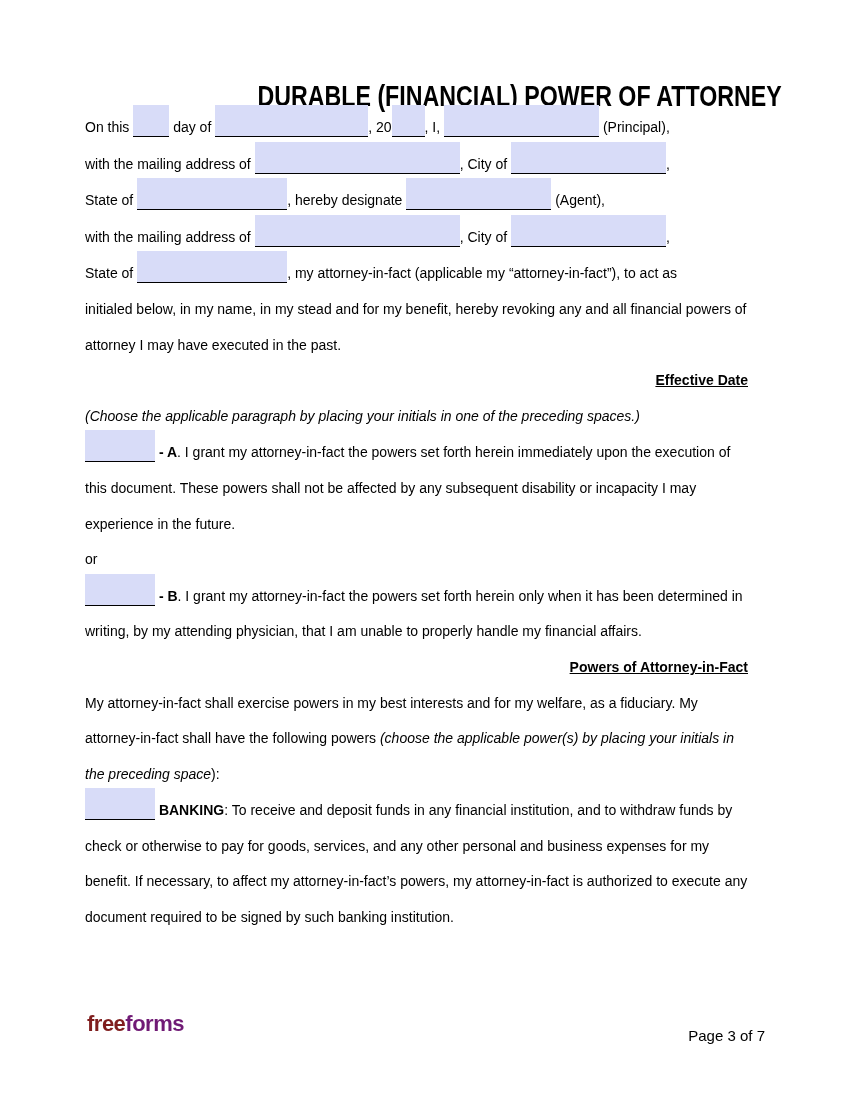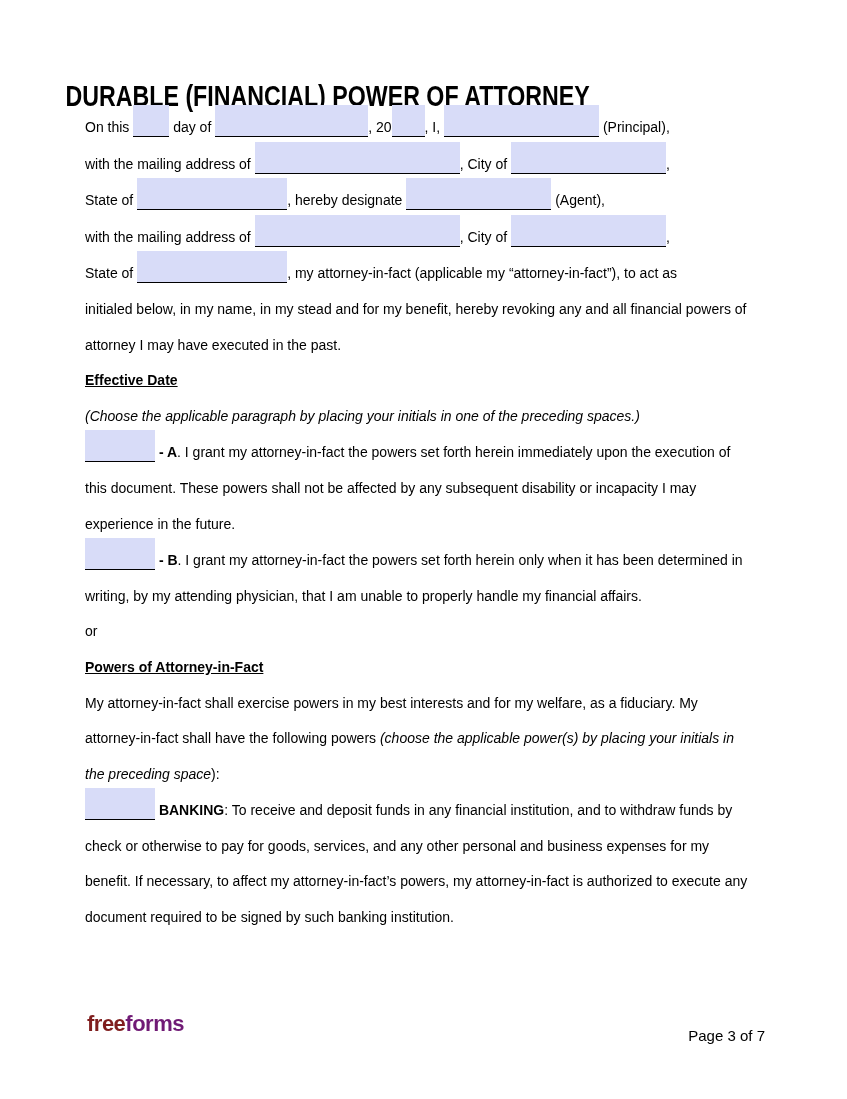--- a/index.html
+++ b/index.html
@@ -9,34 +9,34 @@
     font-family: "Liberation Sans", "DejaVu Sans", sans-serif;
     color: #000;
     overflow: hidden;
     position: relative;
   }
   .page { position: absolute; top: 0; left: 0; width: 847px; height: 1099px; background: #fff; }
 
   
   .title {
     position: absolute; top: 63px; left: 0; width: 847px;
-    text-align: left; font-weight: bold; font-size: 29px; line-height: 29px;
+    text-align: right; font-weight: bold; font-size: 29px; line-height: 29px;
     white-space: nowrap;
   }
   .title-inner { display: inline-block; transform: scaleX(0.80); transform-origin: center; }
 
   
   .content {
     position: absolute; left: 85px; top: 109px; width: 663px;
     font-size: 14px; line-height: 35.6px;
   }
   .content p, .content div.heading { margin: 0; padding: 0; }
 
   .heading {
-    text-align: left; font-weight: bold; text-decoration: underline;
+    text-align: right; font-weight: bold; text-decoration: underline;
   }
   .italic { font-style: italic; }
   b { font-weight: bold; }
   i { font-style: italic; }
 
   
   .fld {
     display: inline-block;
     background: #d8dcf8;
     border-bottom: 1px solid #000;
@@ -104,26 +104,26 @@
 
     <div class="heading">Effective Date</div>
 
     <p class="italic">(Choose the applicable paragraph by placing your initials in one of the preceding spaces.)</p>
 
     <p>
       <span class="fld f-init"></span>
       <b>- A</b><span>. I grant my attorney-in-fact the powers set forth herein immediately upon the execution of this document. These powers shall not be affected by any subsequent disability or incapacity I may experience in the future.</span>
     </p>
 
+    <p>or</p>
+
     <p>
       <span class="fld f-init"></span>
       <b>- B</b><span>. I grant my attorney-in-fact the powers set forth herein only when it has been determined in writing, by my attending physician, that I am unable to properly handle my financial affairs.</span>
     </p>
-
-    <p>or</p>
 
     <div class="heading">Powers of Attorney-in-Fact</div>
 
     <p>
       <span>My attorney-in-fact shall exercise powers in my best interests and for my welfare, as a fiduciary. My attorney-in-fact shall have the following powers</span>
       <i>(choose the applicable power(s) by placing your initials in the preceding space</i><span>):</span>
     </p>
 
     <p>
       <span class="fld f-init"></span>

